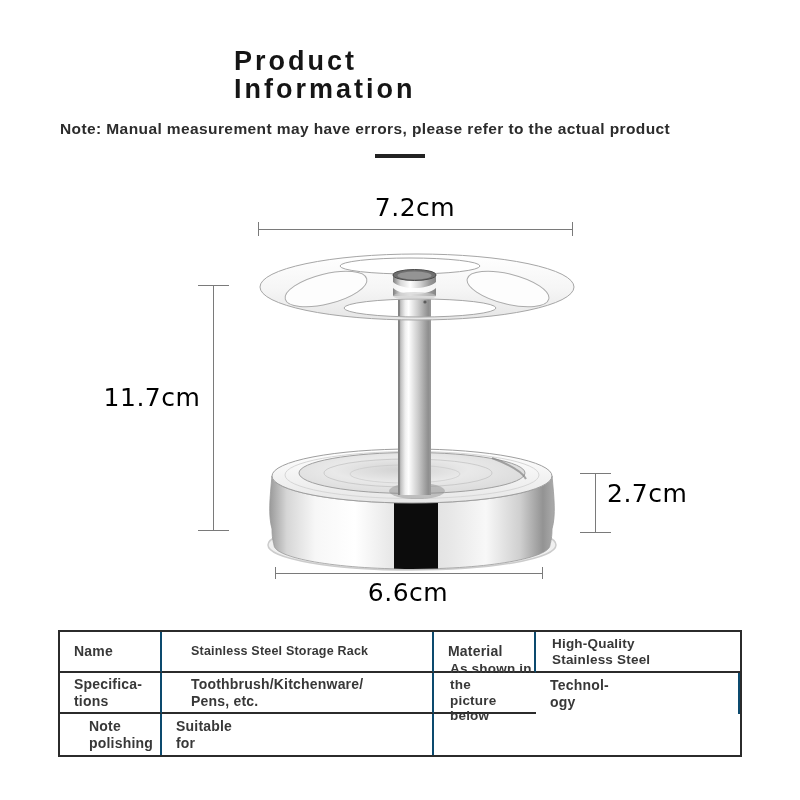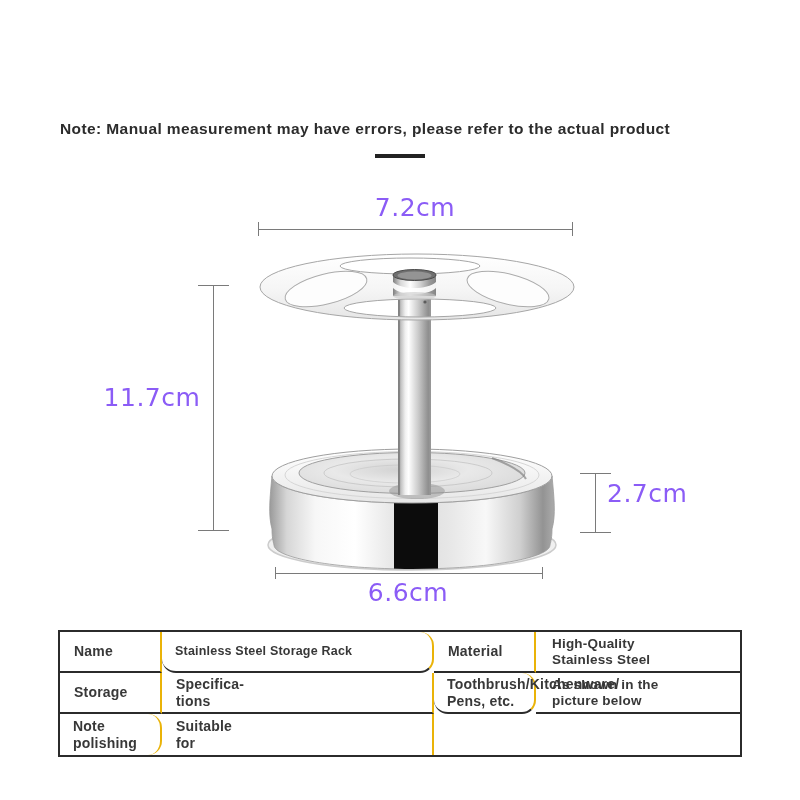--- a/index.html
+++ b/index.html
@@ -16,49 +16,51 @@
   .note {
     position:absolute; left:60px; top:120px; width:680px; 
     font-size:15.5px; font-weight:700; letter-spacing:0.4px; color:#2c2c2c;
   }
   .divider {
     position:absolute; left:375px; top:154px; width:50px; height:4px; background:#222222;
   }
   .dline { position:absolute; background:#7a7a7a; }
   .dlabel {
     position:absolute; font-family:"DejaVu Sans", sans-serif;
-    font-size:25px; font-weight:400; color:#8b5cf6; letter-spacing:0.5px;
+    font-size:25px; font-weight:400; color:#000000; letter-spacing:0.5px;
     white-space:nowrap;
   }
   .dlabel.center { text-align:center; }
   .product-svg { position:absolute; left:240px; top:245px; width:350px; height:330px; }
   .spec-table {
     position:absolute; left:58px; top:630px; width:684px;
     display:grid; grid-template-columns:102px 272px 102px 1fr;
     grid-template-rows:41px 41px 41px;
     border:2px solid #2b2b2b;
   }
   .cell {
     display:flex; align-items:center;
     font-size:14px; font-weight:700; color:#383838; line-height:1.18;
     white-space:pre-line; letter-spacing:0.2px;
-    border-right:2px solid #eab308; border-bottom:2px solid #2b2b2b;
+    border-right:2px solid #0c4a6e; border-bottom:2px solid #2b2b2b;
     padding-left:14px; padding-right:4px;
   }
-  .cell.val2 { padding-left:13px;border-radius:14px; }
+  .cell.val2 { padding-left:29px; }
   .cell.val4 { padding-left:16px; border-right:none; }
   .cell.small { font-size:12.5px; }
   .cell.val4sm { font-size:13.5px; }
   .row-last { border-bottom:none !important; }
 </style>
 </head>
 <body>
 
 <div class="stage">
 
+  <div class="title">Product
+Information</div>
 
   <div class="note">Note: Manual measurement may have errors, please refer to the actual product</div>
 
   <div class="divider"></div>
 
   <svg class="product-svg" viewBox="0 0 350 330" xmlns="http://www.w3.org/2000/svg">
     <defs>
       <linearGradient id="gBody" x1="0" y1="0" x2="1" y2="0">
         <stop offset="0" stop-color="#9a9a9a"></stop>
           <stop offset="0.06" stop-color="#d6d6d6"></stop>
@@ -174,26 +176,27 @@
   <div class="dline" style="left:542px; top:567px; width:1px; height:12px;"></div>
   <div class="dlabel center" style="left:333px; top:578px; width:150px;">6.6cm</div>
 
   <div class="spec-table">
     <div class="cell">Name</div>
     <div class="cell val2 small">Stainless Steel Storage Rack</div>
     <div class="cell">Material</div>
     <div class="cell val4 val4sm">High-Quality
 Stainless Steel</div>
 
-    <div class="cell">Storage</div>
     <div class="cell">Specifica-
 tions</div>
     <div class="cell val2">Toothbrush/Kitchenware/
 Pens, etc.</div>
     <div class="cell val4 val4sm">As shown in the
 picture below</div>
 
+    <div class="cell row-last">Technol-
+ogy</div>
     <div class="cell val2 row-last">Note polishing</div>
     <div class="cell row-last">Suitable
 for</div>
   </div>
 
 </div>
 
 </body></html>

